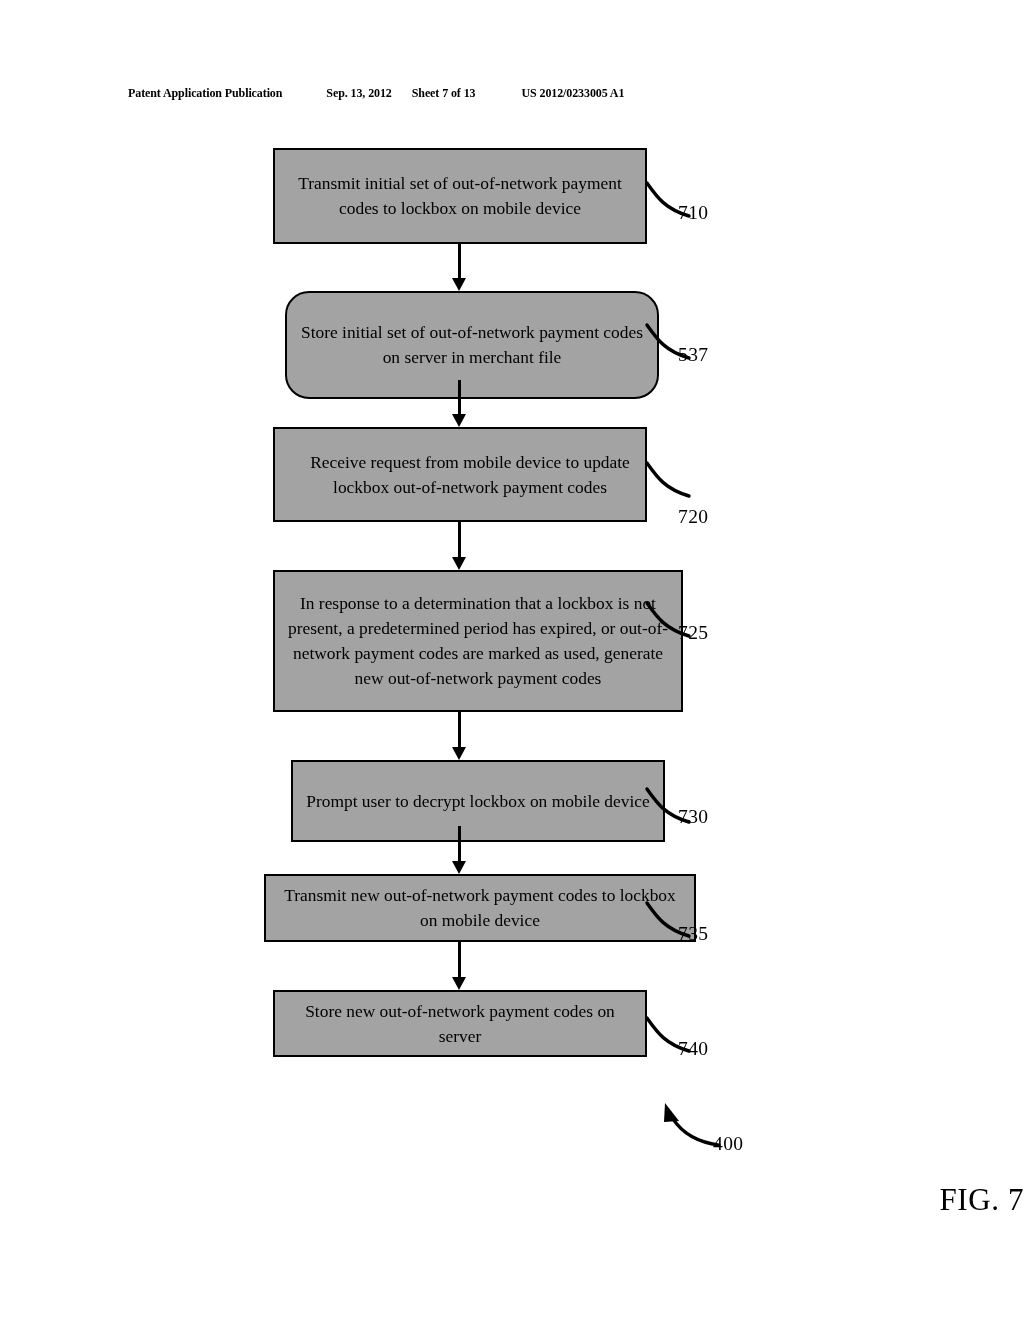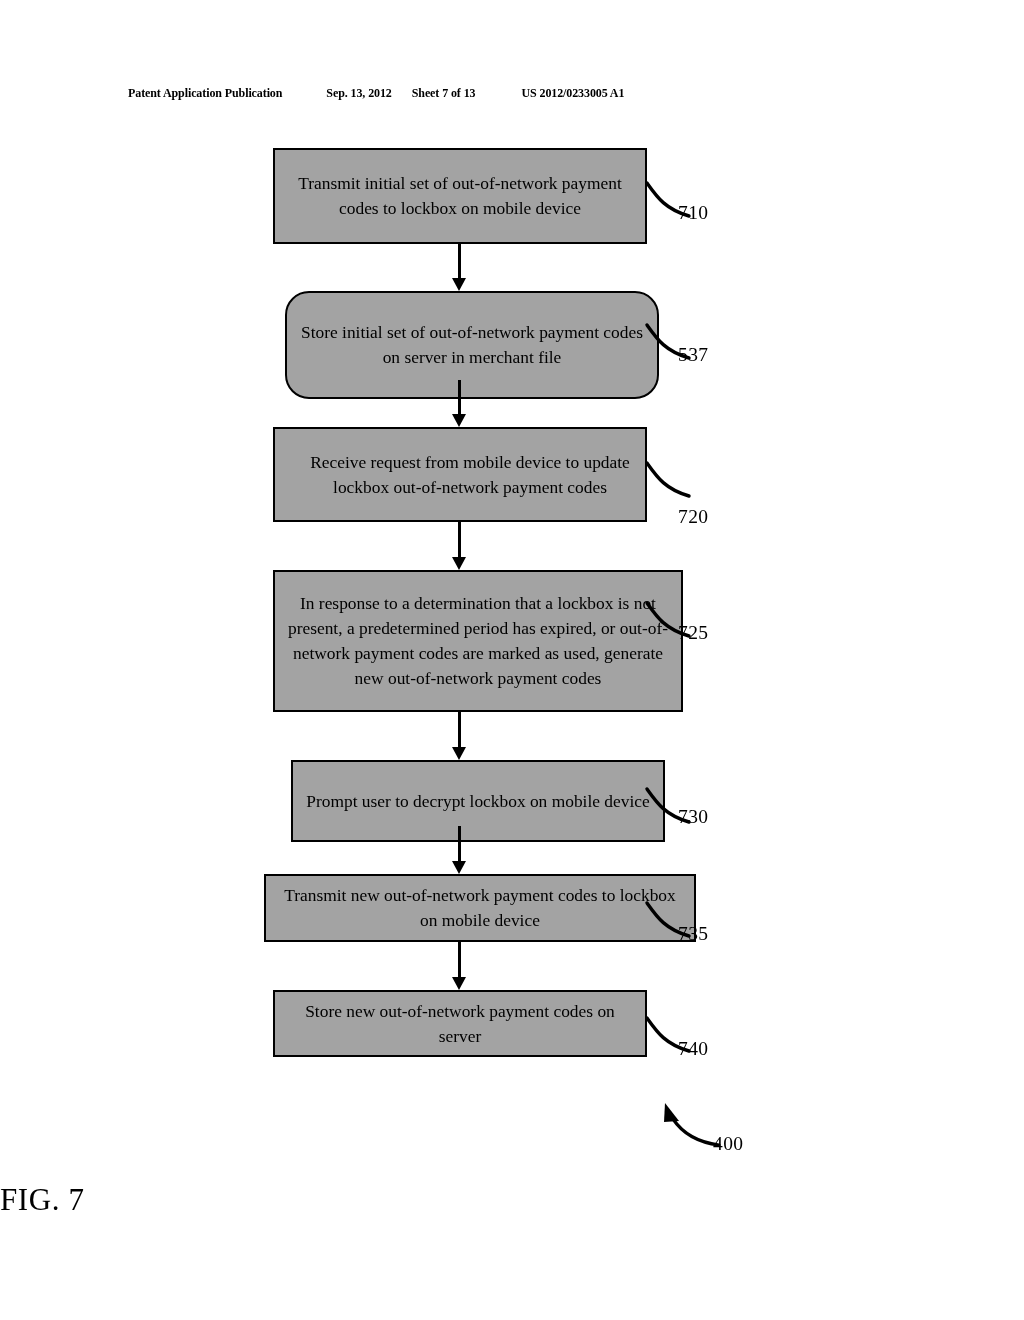--- a/index.html
+++ b/index.html
@@ -112,21 +112,21 @@
     height: 56px;
     overflow: visible;
   }
 
   
   #fig-caption {
     position: absolute;
     left: 0;
     top: 1182px;
     width: 1024px;
-    text-align: left;
+    text-align: right;
     font-size: 31px;
     letter-spacing: 0.6px;
   }
 </style>
 </head>
 <body>
 
 <div id="patent-header">
   <span class="h-pub">Patent Application Publication</span>
   <span class="h-date">Sep. 13, 2012</span>

